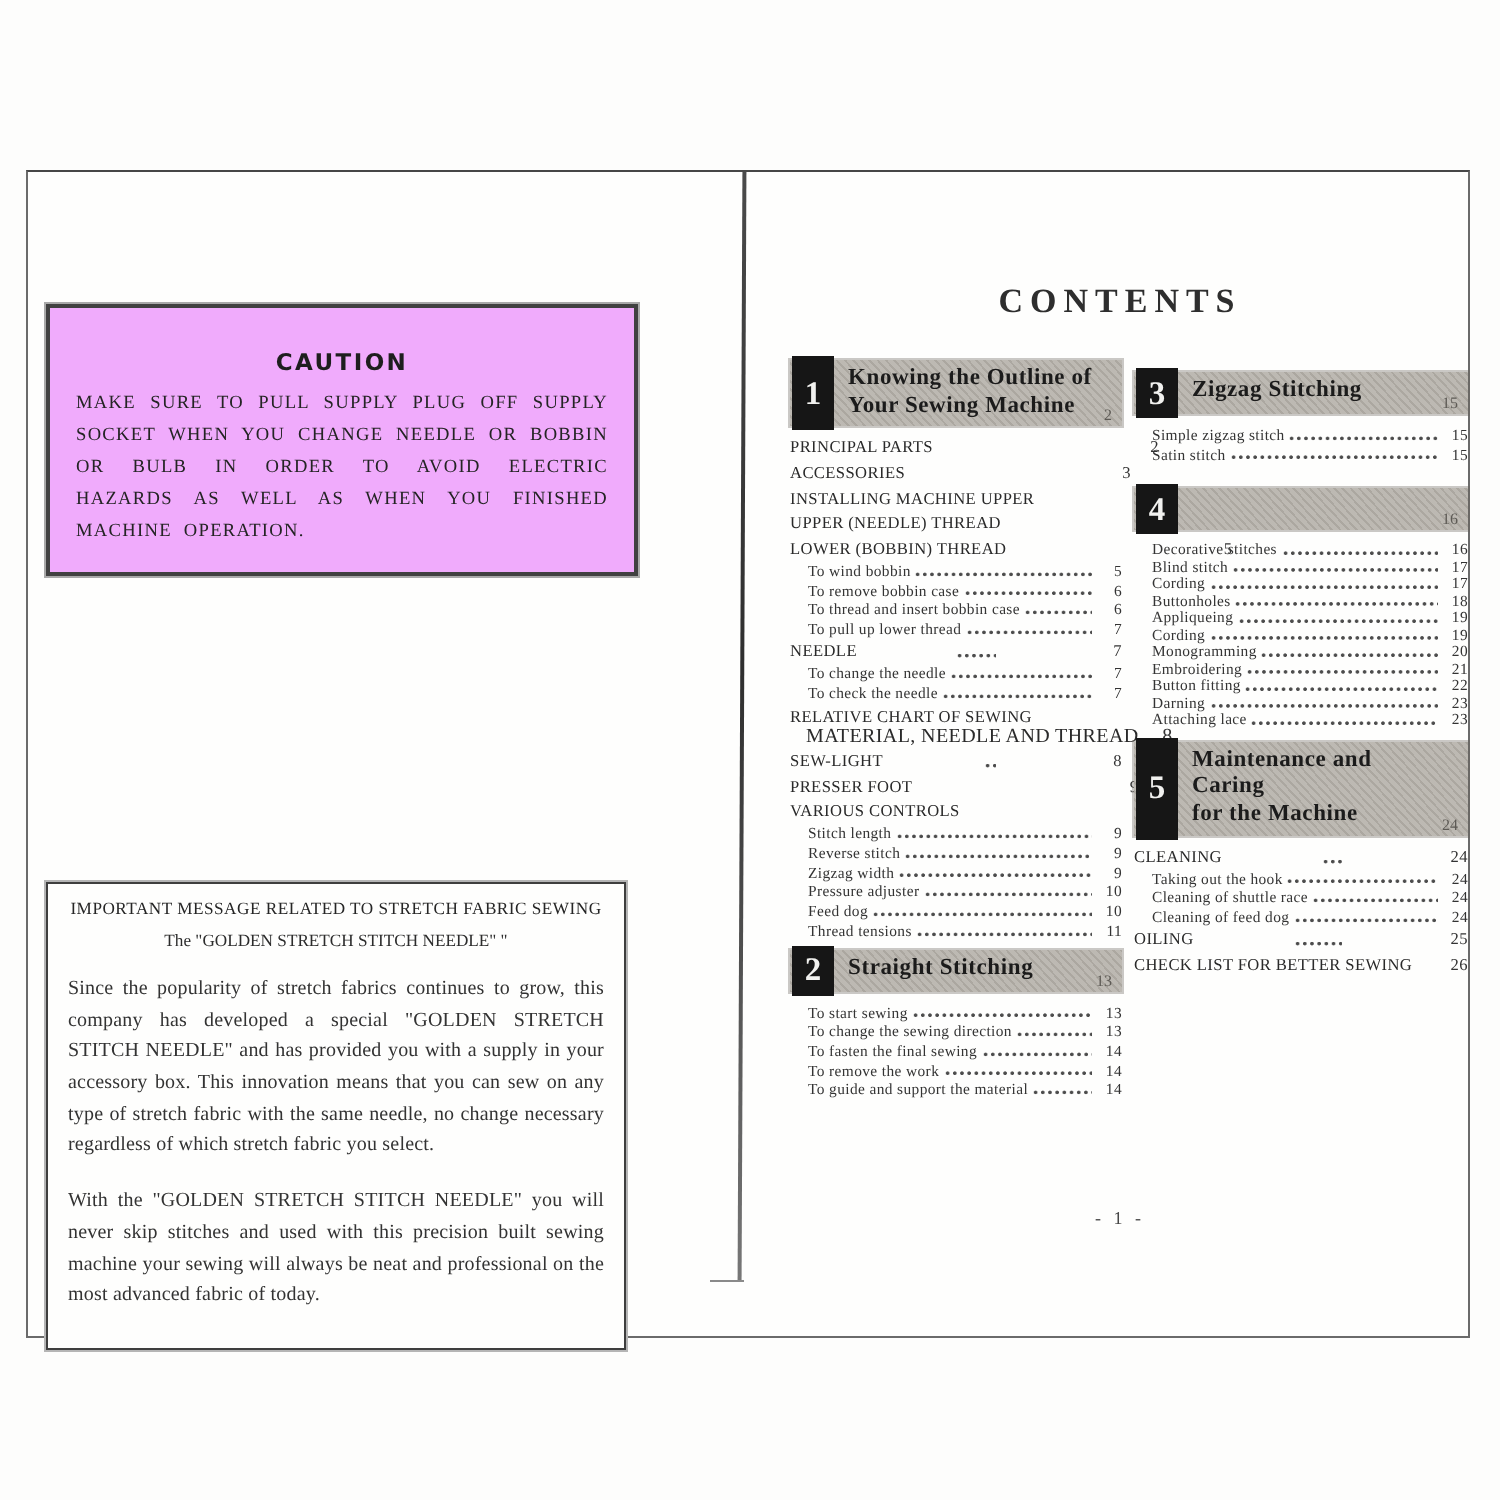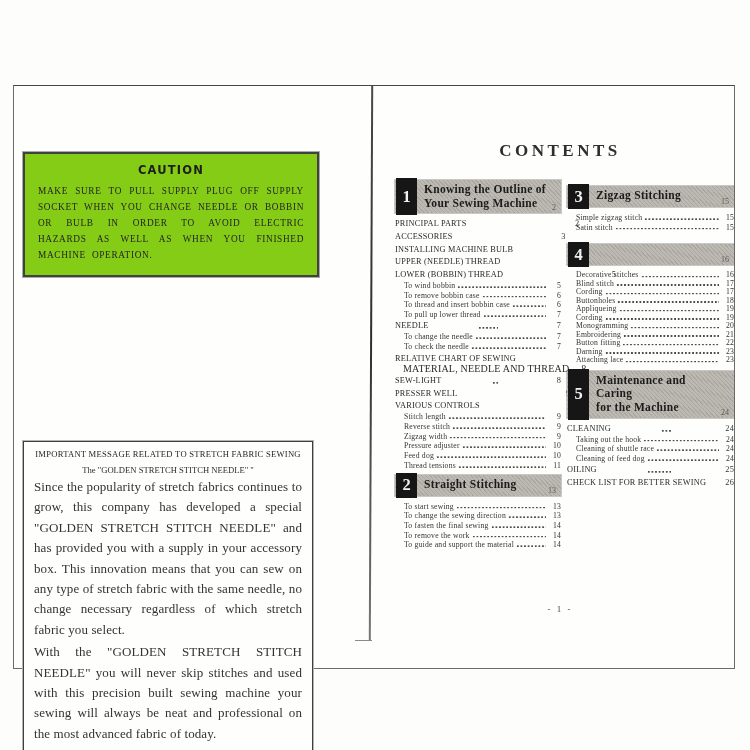--- a/index.html
+++ b/index.html
@@ -7,32 +7,32 @@
           font-family:"Liberation Serif",serif;color:#222;}
   
   .sheet-border{position:absolute;left:13px;top:85px;width:720px;height:582px;
                 border:1.5px solid #6b6b6b;border-top:1.5px solid #474747;background:#fefefd;}
   .page-fold{position:absolute;left:370px;top:86px;width:1.5px;height:555px;
              background:linear-gradient(#4a4a4a,#2e2e2e 45%,#777);transform:rotate(0.25deg);}
   .fold-foot{position:absolute;left:355px;top:640px;width:17px;height:1.2px;background:#8a8a8a;}
 
   
   .caution{position:absolute;left:23px;top:152px;width:266px;border:2px solid #414141;
-           box-shadow:0 0 0 1px #a9a9a9;padding:9px 13px 11px;background:#84cc16;}
+           box-shadow:0 0 0 1px #a9a9a9;padding:20px 13px 11px;background:#f0abfc;}
   .caution-title{text-align:center;font-family:"DejaVu Sans",sans-serif;font-weight:bold;
                  font-size:11.5px;letter-spacing:1.2px;color:#1e1e1e;margin-bottom:7px;}
   .caution-body{font-size:9.3px;line-height:1.72;letter-spacing:0.65px;word-spacing:3px;
                 text-align:justify;color:#242424;}
 
   .stretch{position:absolute;left:23px;top:441px;width:268px;border:1.5px solid #3e3e3e;
            box-shadow:0 0 0 1px #b5b5b5;padding:7px 10px 18px;background:#fefefd;}
   .stretch-title{text-align:center;font-size:8.6px;color:#262626;letter-spacing:0.25px;}
   .stretch-sub{text-align:center;font-size:8.6px;color:#2c2c2c;margin-top:6px;}
-  .stretch-para{font-size:13px;line-height:1.57;text-align:justify;color:#333;
-                margin-top:2px;letter-spacing:0.1px;}
+  .stretch-para{font-size:10px;line-height:1.57;text-align:justify;color:#333;
+                margin-top:12px;letter-spacing:0.1px;}
 
   
   .contents-title{position:absolute;left:380px;top:141px;width:360px;text-align:center;
                   font-size:17px;font-weight:bold;letter-spacing:3.5px;color:#2e2e2e;}
   .col{position:absolute;}
   .col-left{left:395px;top:180px;width:166px;}
   .col-right{left:567px;top:186px;width:167px;}
 
   .sec-header{position:relative;background:#b7b3ac;
               background-image:repeating-linear-gradient(47deg,rgba(70,65,58,0.10) 0 1px,rgba(255,255,255,0.08) 1px 3px);
@@ -106,21 +106,21 @@
             <span class="page">2</span>
           </div>
 
           <div class="row main">
             <span class="label">ACCESSORIES</span>
             <span class="dots"></span>
             <span class="page">3</span>
           </div>
 
           <div class="row main">
-            <span class="label">INSTALLING MACHINE BULB</span>
+            <span class="label">INSTALLING MACHINE UPPER</span>
             <span class="dots"></span>
             <span class="page">3</span>
           </div>
 
           <div class="row main">
             <span class="label">UPPER (NEEDLE) THREAD</span>
             <span class="dots"></span>
             <span class="page">4</span>
           </div>
 
@@ -184,21 +184,21 @@
             <span class="page">8</span>
           </div>
 
           <div class="row main">
             <span class="label">SEW-LIGHT</span>
             <span class="dots"></span>
             <span class="page">8</span>
           </div>
 
           <div class="row main">
-            <span class="label">PRESSER WELL</span>
+            <span class="label">PRESSER FOOT</span>
             <span class="dots"></span>
             <span class="page">9</span>
           </div>
 
           <div class="row main">
             <span class="label">VARIOUS CONTROLS</span>
             <span class="dots"></span>
             <span class="page">9</span>
           </div>
 

